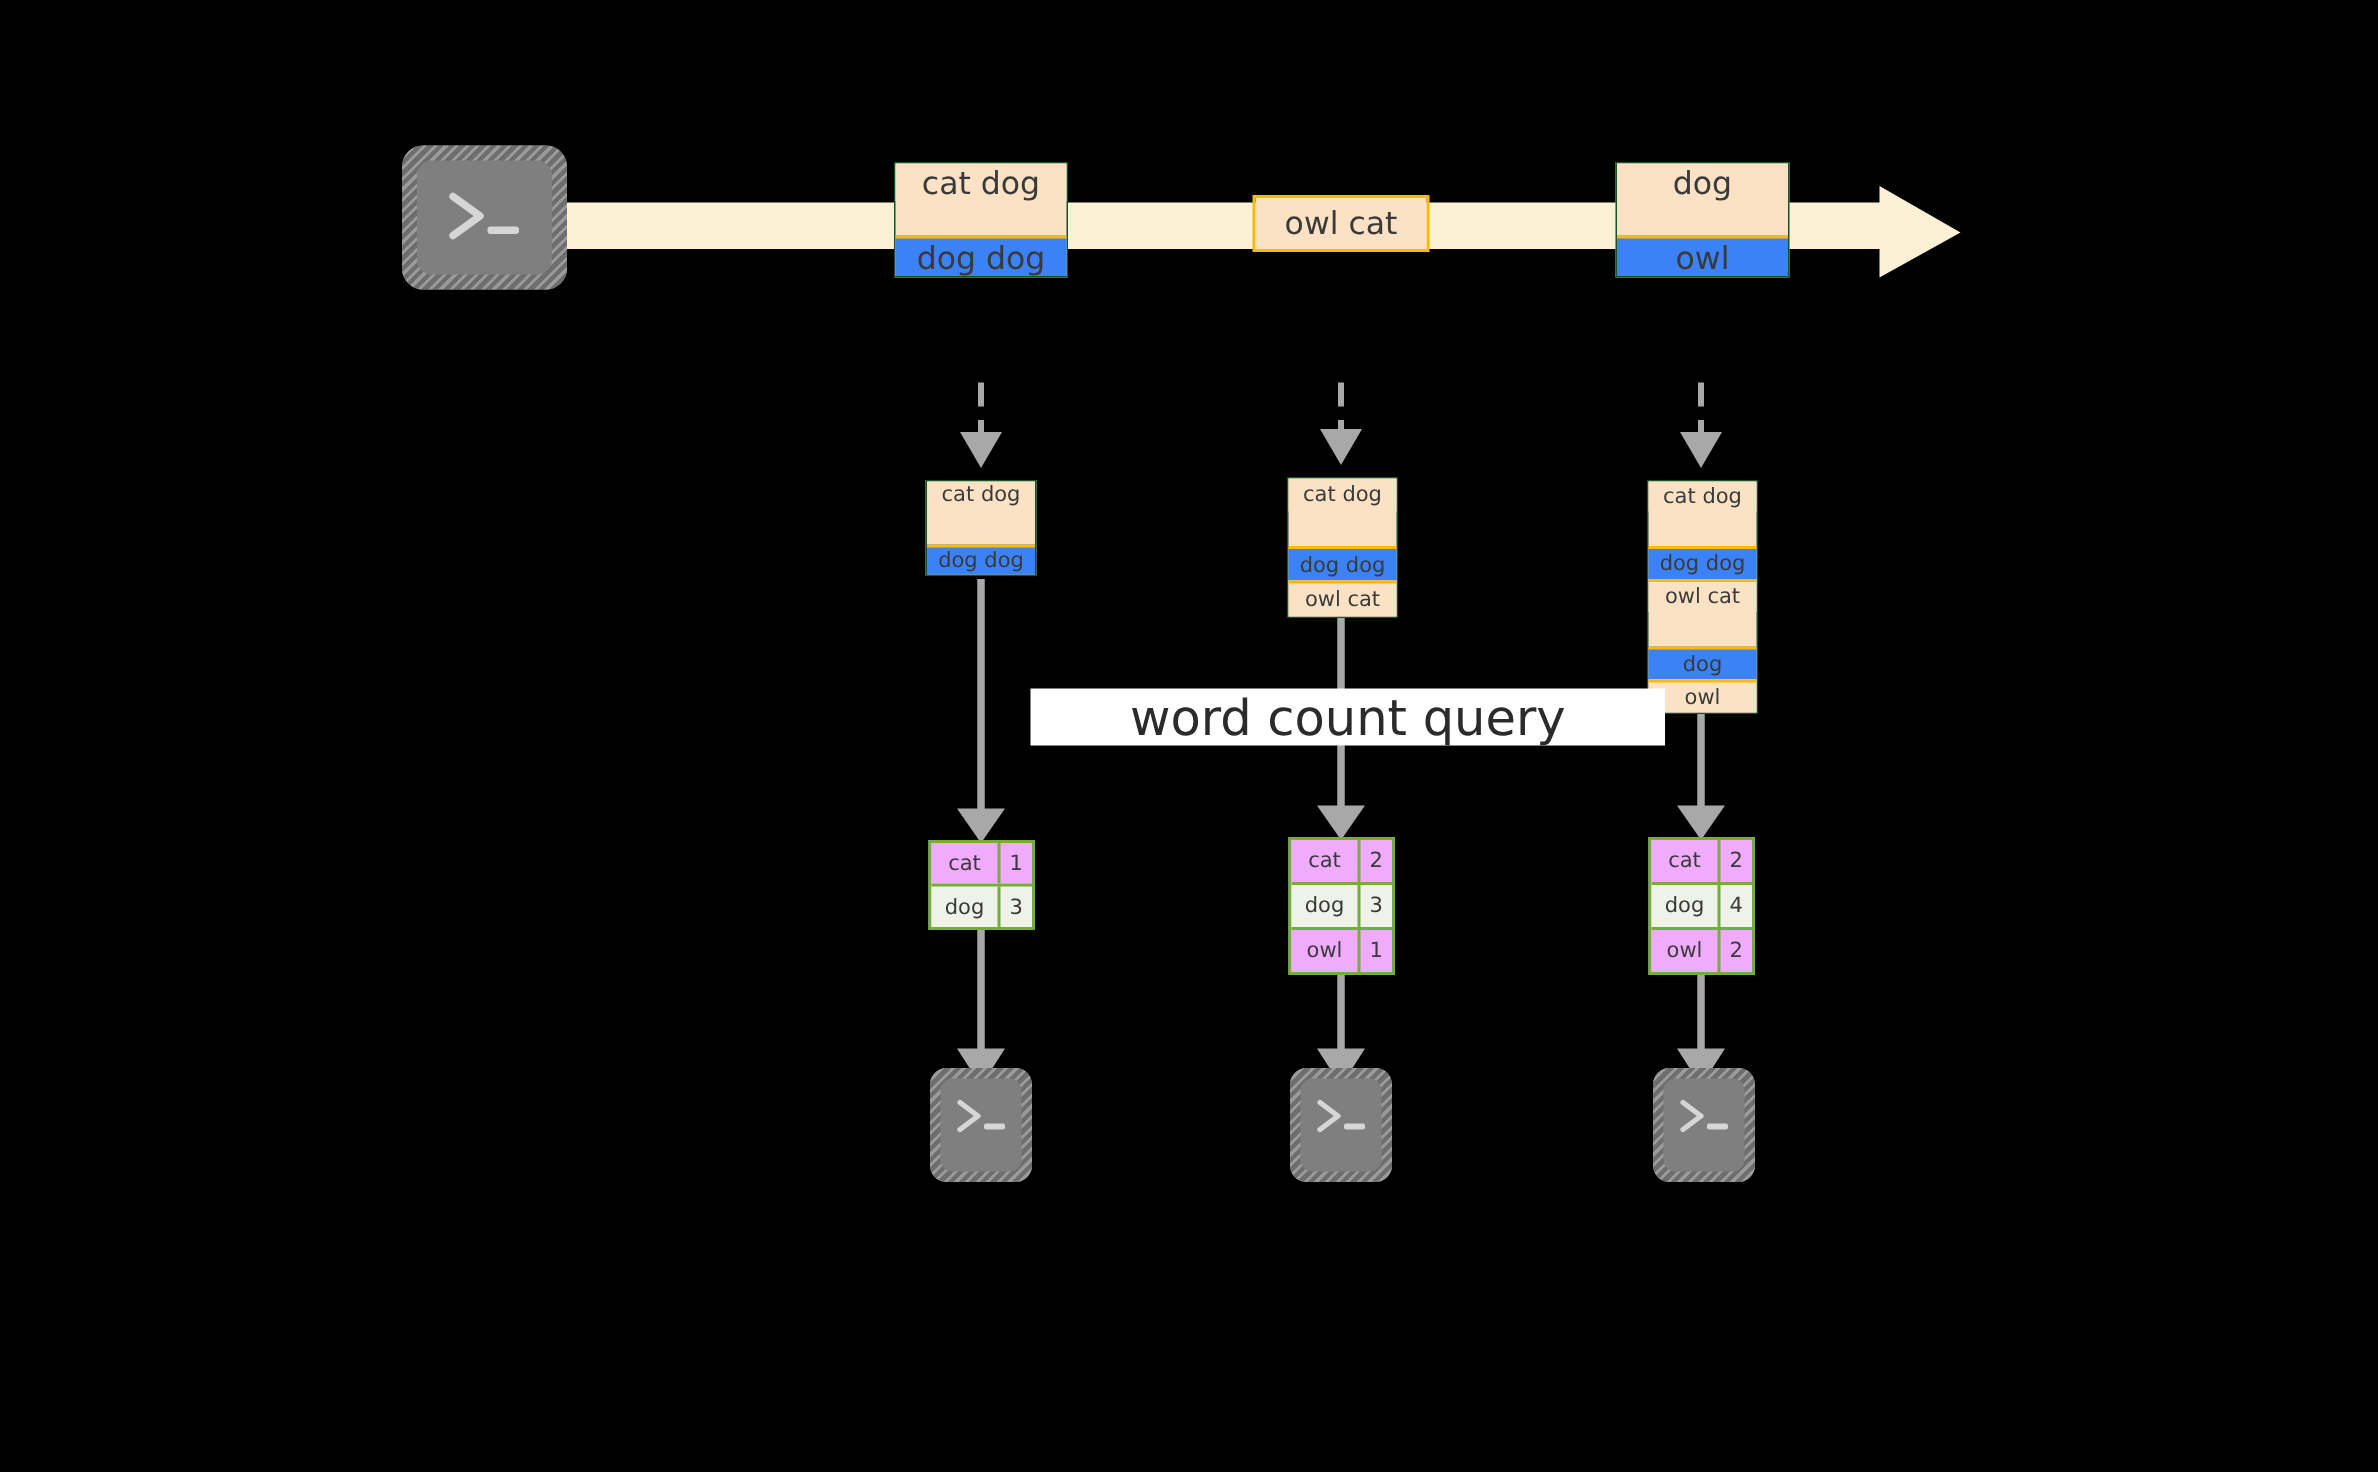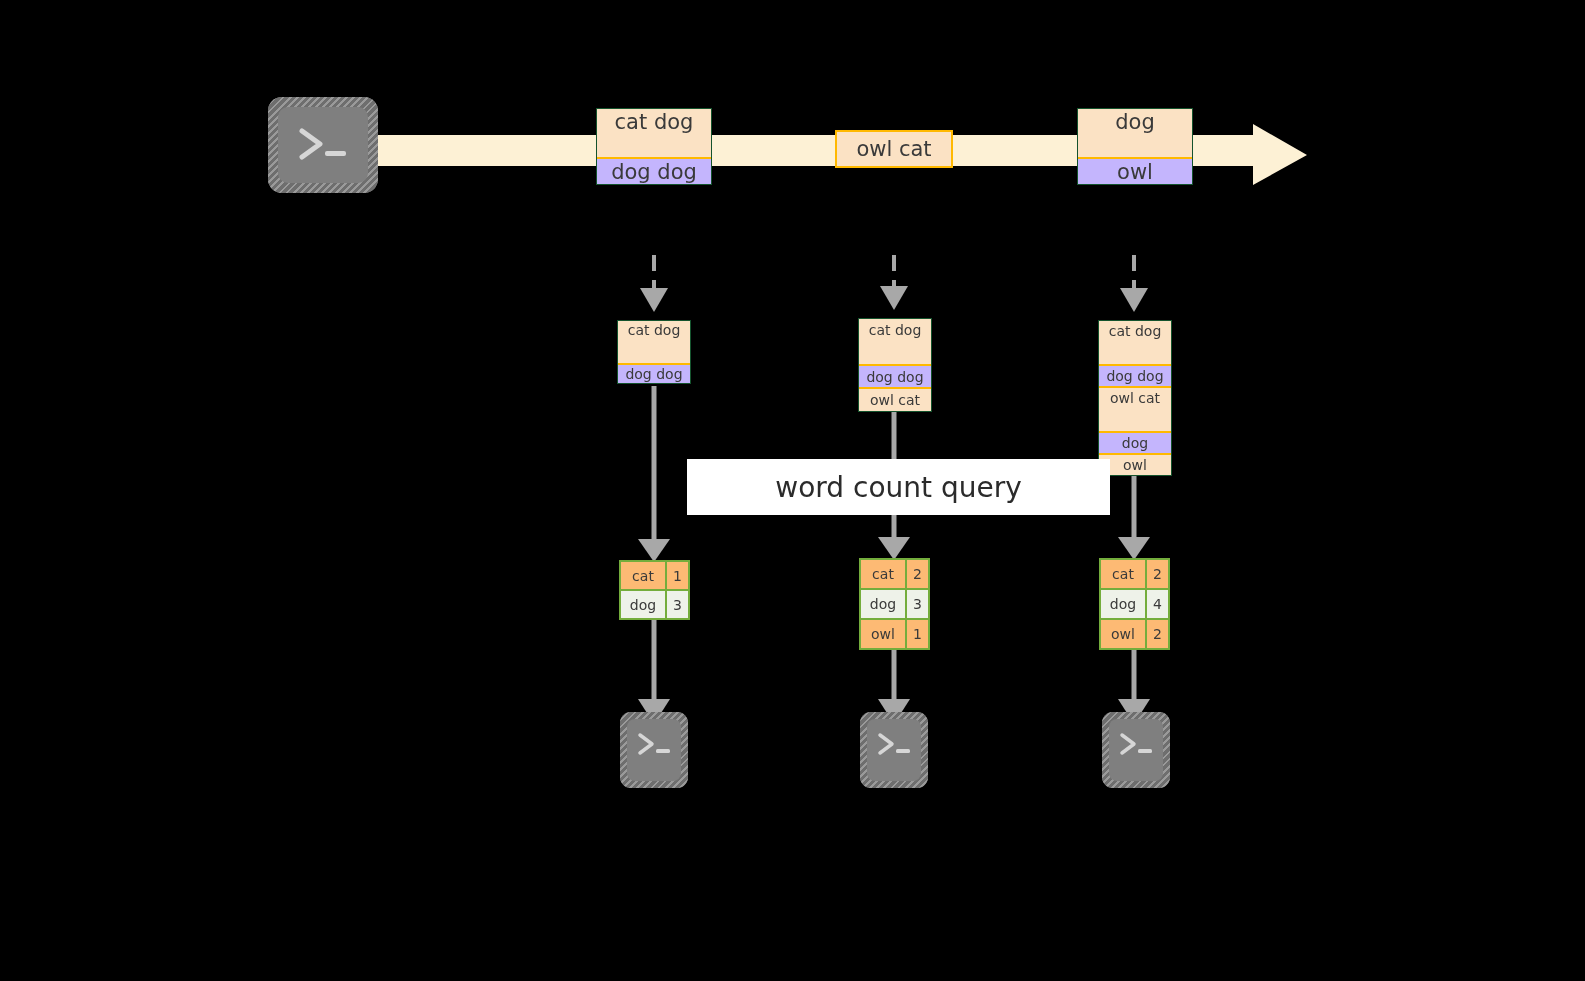--- a/index.html
+++ b/index.html
@@ -61,40 +61,40 @@
     flex: 1 1 auto;
     display: flex;
     align-items: center;
     justify-content: center;
     color: #3a3a3a;
     white-space: nowrap;
     background: #fbe2c4;
     border-top: 2px solid #ffb900;
   }
   .obox .row:first-child { border-top: none; }
-  .obox .row.alt { background: #c4b5fd; margin-top: 23px; }
+  .obox .row.alt { background: #3b82f6; margin-top: 23px; }
 
   .obox.single {
     border: 2px solid #ffb900;
   }
   .obox.single .row { border-top: none; }
 
   
   .gbox {
     position: absolute;
     border: 2px solid #74ad3c;
     background: #e4ecdb;
     display: flex;
     flex-direction: column;
   }
   .gbox .grow {
     flex: 1 1 auto;
     display: flex;
     border-top: 2px solid #74ad3c;
-    background: #fdba74;
+    background: #f0abfc;
   }
   .gbox .grow:first-child { border-top: none; }
   .gbox .grow.alt { background: #eef2e9; }
   .gbox .gcell {
     display: flex;
     align-items: center;
     justify-content: center;
     color: #3a3a3a;
     white-space: nowrap;
   }
@@ -191,21 +191,21 @@
   </div>
 
   <div class="obox" style="left:1098px; top:320px; width:74px; height:156px; font-size:14px;">
     <div class="row">cat dog</div>
     <div class="row alt">dog dog</div>
     <div class="row">owl cat</div>
     <div class="row alt">dog</div>
     <div class="row">owl</div>
   </div>
 
-  <div class="qlabel" style="left:687px; top:459px; width:423px; height:56px; font-size:28px;">
+  <div class="qlabel" style="left:687px; top:459px; width:423px; height:38px; font-size:33px;">
     <span>word count query</span>
   </div>
 
   <div class="gbox" style="left:619px; top:560px; width:71px; height:60px; font-size:14px;">
     <div class="grow">
       <div class="gcell word" style="width:46px;">cat</div>
       <div class="gcell" style="flex:1;">1</div>
     </div>
     <div class="grow alt">
       <div class="gcell word" style="width:46px;">dog</div>

